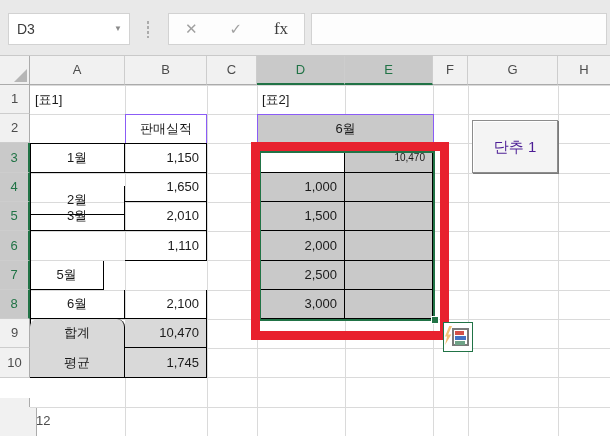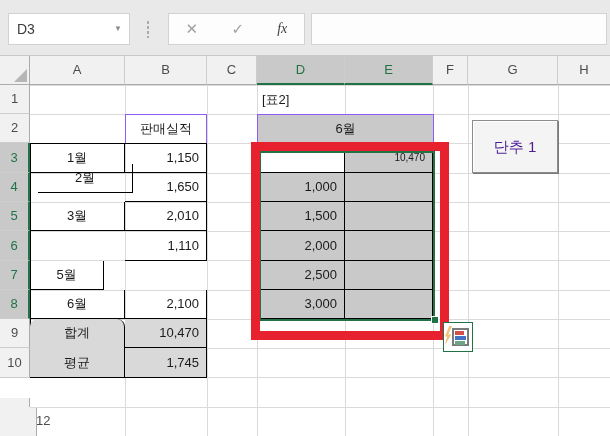--- a/index.html
+++ b/index.html
@@ -12,21 +12,21 @@
            border:1px solid #D2D2D2;box-sizing:border-box;font-size:14px;color:#3b3b3b;
            line-height:30px;padding-left:8px;}
   .nb-arrow{position:absolute;right:7px;top:0;font-size:8px;color:#8a8a8a;line-height:30px;}
   .tb-dots{position:absolute;left:146px;top:20px;width:4px;height:18px;
            background-image:radial-gradient(circle,#ABABAB 1.2px,transparent 1.3px);
            background-size:4px 5px;background-repeat:repeat-y;}
   .fbtns{position:absolute;left:168px;top:13px;width:137px;height:32px;background:#FDFDFD;
          border:1px solid #D2D2D2;box-sizing:border-box;display:flex;align-items:center;
          justify-content:space-around;}
   .fbtn{font-size:15px;color:#A0A0A0;}
-  .fx{font-size:14px;color:#3d3d3d;font-style:italic;font-family:"Liberation Serif","DejaVu Serif",serif;}
+  .fx{font-size:17px;color:#3d3d3d;font-family:"Liberation Serif","DejaVu Serif",serif;}
   .finput{position:absolute;left:311px;top:13px;width:296px;height:32px;background:#FDFDFD;
           border:1px solid #D2D2D2;box-sizing:border-box;}
   
   .chead{position:absolute;top:56px;height:29px;background:#F1F1F1;box-sizing:border-box;
          border-right:1px solid #CDCDCD;border-bottom:1px solid #ABABAB;
          font-size:13px;color:#4c4c4c;text-align:center;line-height:28px;}
   .chead.sel{background:#C9C9C9;color:#217346;border-bottom:2px solid #217346;}
   .corner{position:absolute;left:0;top:56px;width:30px;height:29px;background:#F1F1F1;
           border-right:1px solid #ABABAB;border-bottom:1px solid #ABABAB;box-sizing:border-box;}
   .corner-tri{position:absolute;right:2px;bottom:2px;width:0;height:0;
@@ -114,28 +114,29 @@
   <div class="rhead sel" style="top:231px;height:30px;line-height:29px;">6</div>
   <div class="rhead sel" style="top:261px;height:29px;line-height:28px;">7</div>
   <div class="rhead sel" style="top:290px;height:29px;line-height:28px;">8</div>
   <div class="rhead" style="top:319px;height:29px;line-height:28px;">9</div>
   <div class="rhead" style="top:348px;height:30px;line-height:29px;">10</div>
   <div class="rhead" style="top:398px;height:29px;line-height:28px;font-weight:bold;">11</div>
   <div class="rhead" style="top:407px;height:29px;line-height:28px;border-bottom:none;padding-left:36px;">12</div>
 
   <div class="grid"></div>
 
+  <div class="cell lft" style="left:31px;top:86px;width:90px;height:28px;line-height:28px;">[표1]</div>
   <div class="cell lft" style="left:258px;top:86px;width:90px;height:28px;line-height:28px;">[표2]</div>
 
   <div class="cell boxed ctr white" style="left:125px;top:114px;width:82px;height:30px;line-height:28px;">판매실적</div>
 
   <div class="frame" style="left:30px;top:143px;width:177px;height:235px;"></div>
   <div class="cell bdr ctr" style="left:30px;top:143px;width:95px;height:30px;line-height:29px;">1월</div>
   <div class="cell bdr num" style="left:125px;top:143px;width:82px;height:30px;line-height:29px;">1,150</div>
-  <div class="cell bdr ctr" style="left:30px;top:164px;width:95px;height:29px;line-height:28px;margin-left:8px;">2월</div>
+  <div class="cell bdr ctr" style="left:30px;top:186px;width:95px;height:29px;line-height:28px;">2월</div>
   <div class="cell bdr num" style="left:125px;top:173px;width:82px;height:29px;line-height:28px;">1,650</div>
   <div class="cell bdr ctr" style="left:30px;top:202px;width:95px;height:29px;line-height:28px;">3월</div>
   <div class="cell bdr num" style="left:125px;top:202px;width:82px;height:29px;line-height:28px;">2,010</div>
   <div class="cell bdr num" style="left:125px;top:231px;width:82px;height:30px;line-height:29px;">1,110</div>
   <div class="cell bdr ctr" style="left:30px;top:261px;width:74px;height:29px;line-height:28px;">5월</div>
   <div class="cell bdr ctr" style="left:30px;top:290px;width:95px;height:29px;line-height:28px;">6월</div>
   <div class="cell bdr num" style="left:125px;top:290px;width:82px;height:29px;line-height:28px;text-align:right;">2,100</div>
   <div class="cell bdr ctr lgray" style="left:30px;top:319px;width:95px;height:44px;line-height:28px;border-radius:8px;">합계</div>
   <div class="cell bdr num lgray" style="left:125px;top:319px;width:82px;height:29px;line-height:28px;">10,470</div>
   <div class="cell bdr ctr lgray" style="left:30px;top:348px;width:95px;height:30px;line-height:29px;">평균</div>

